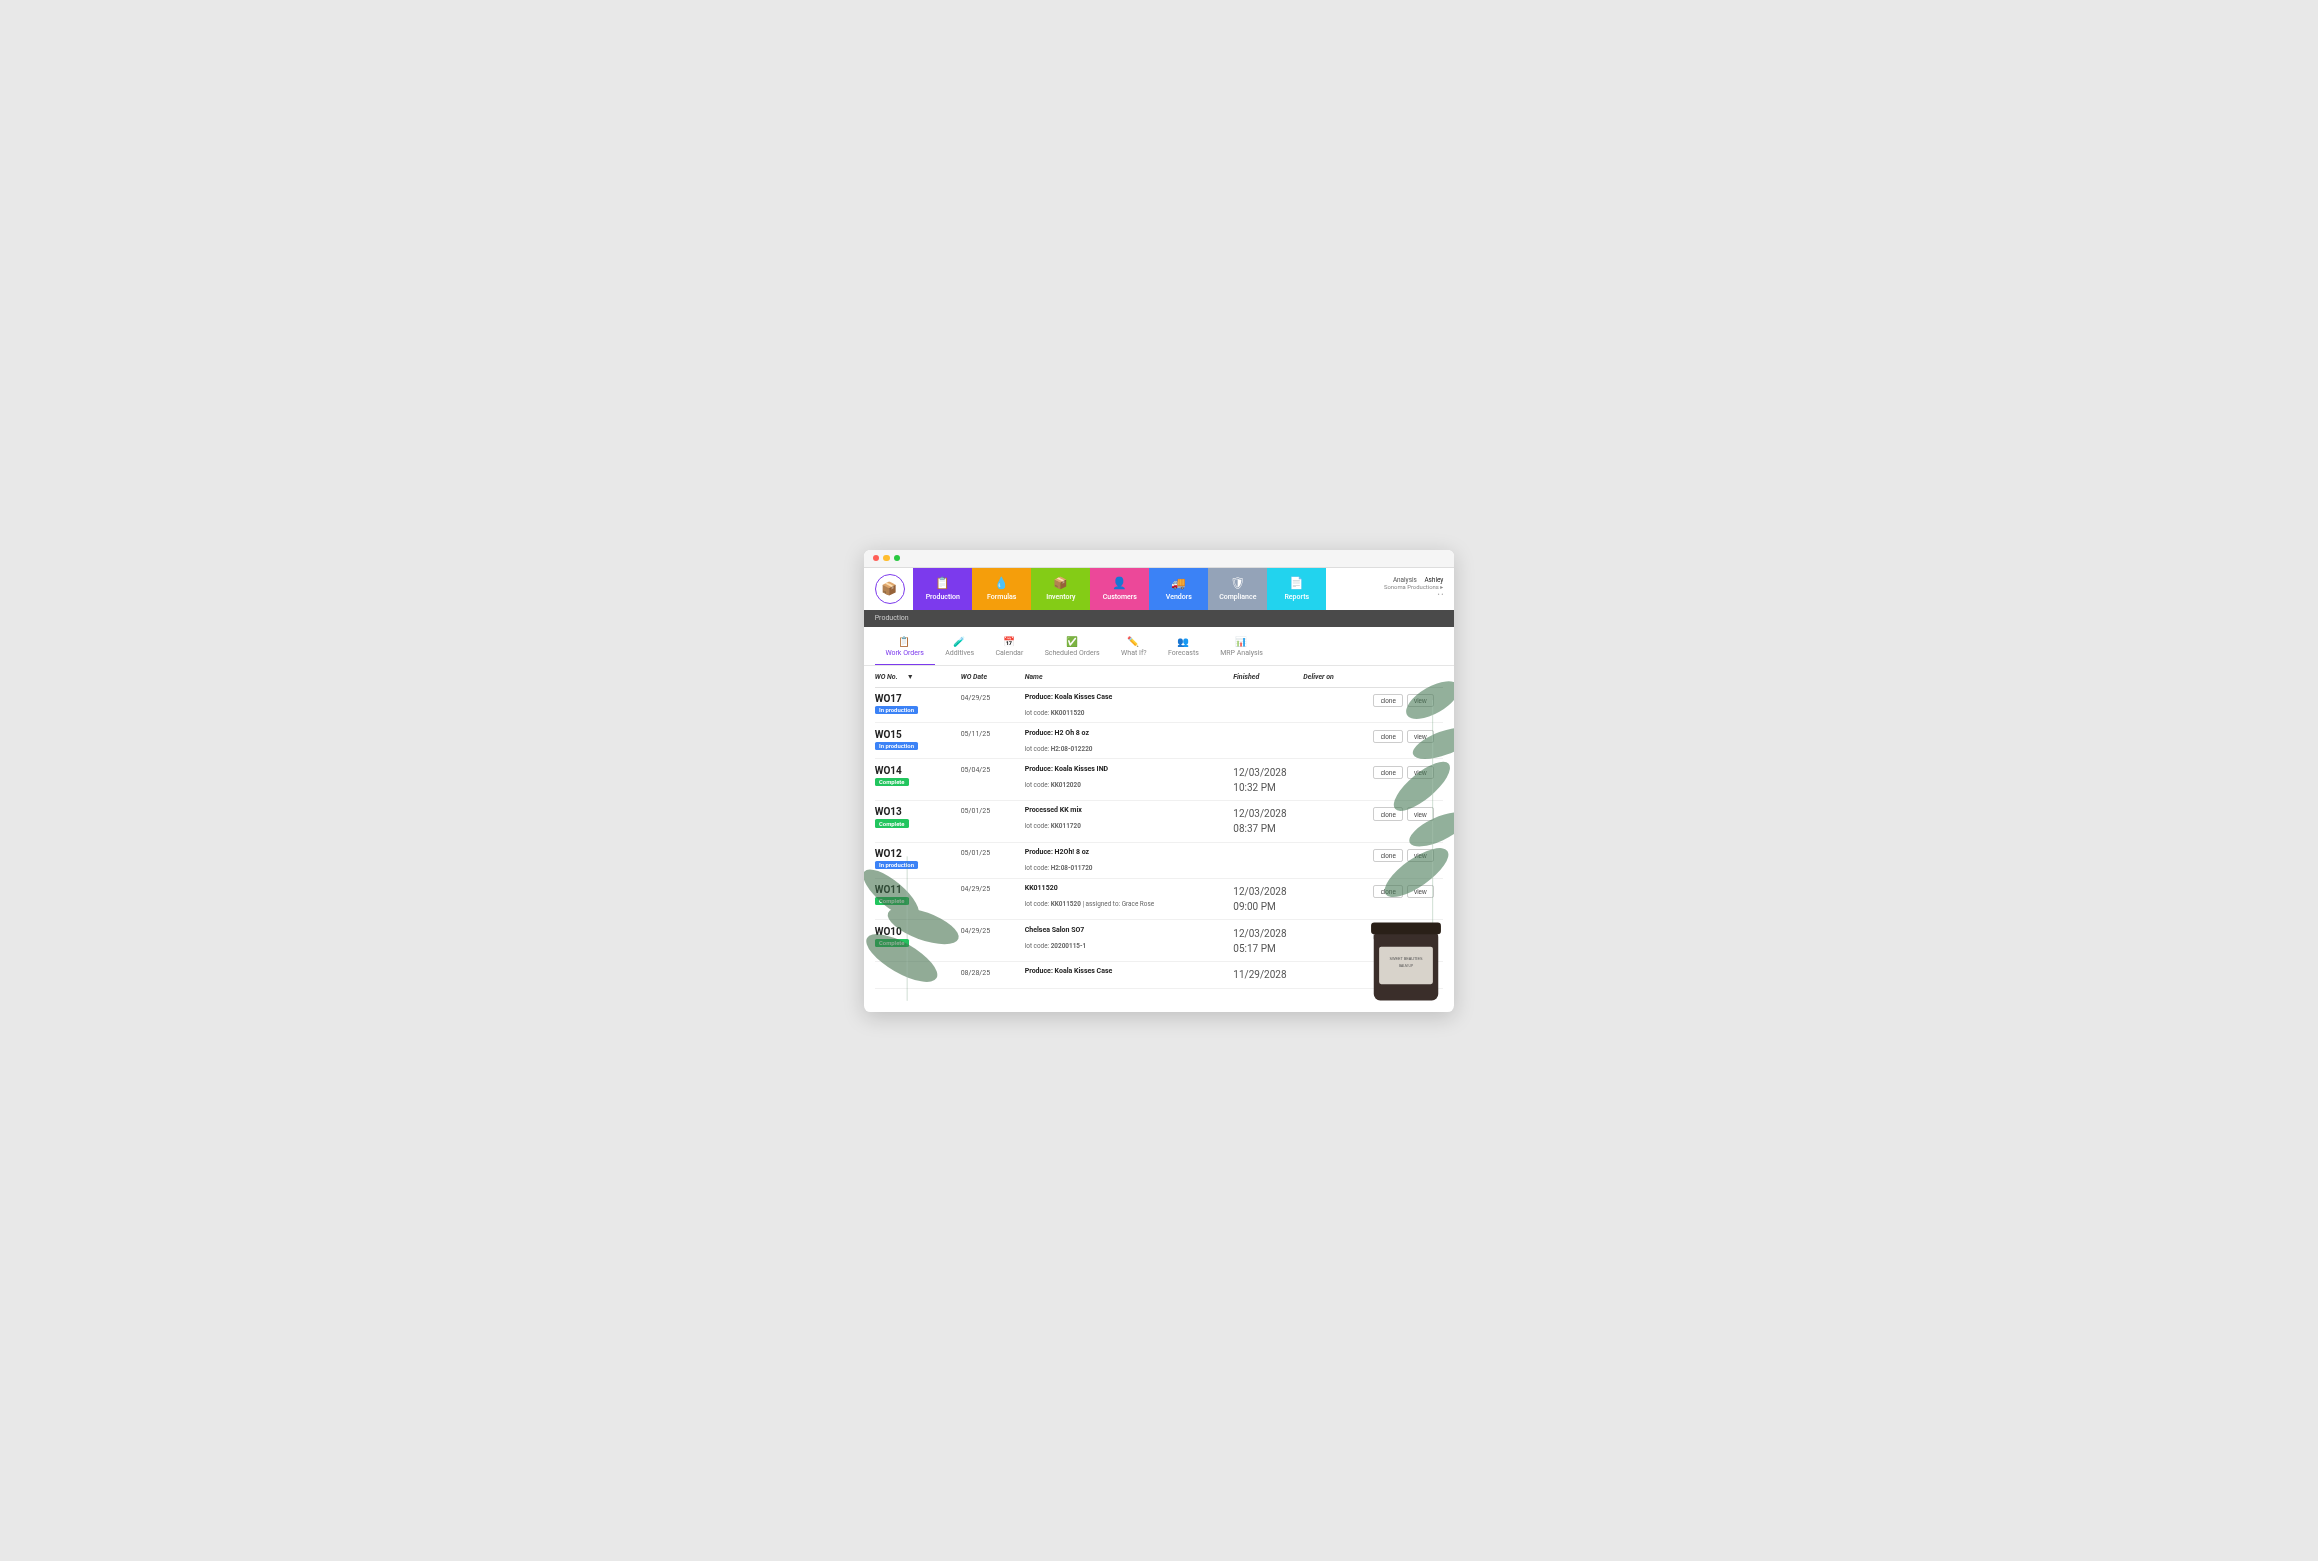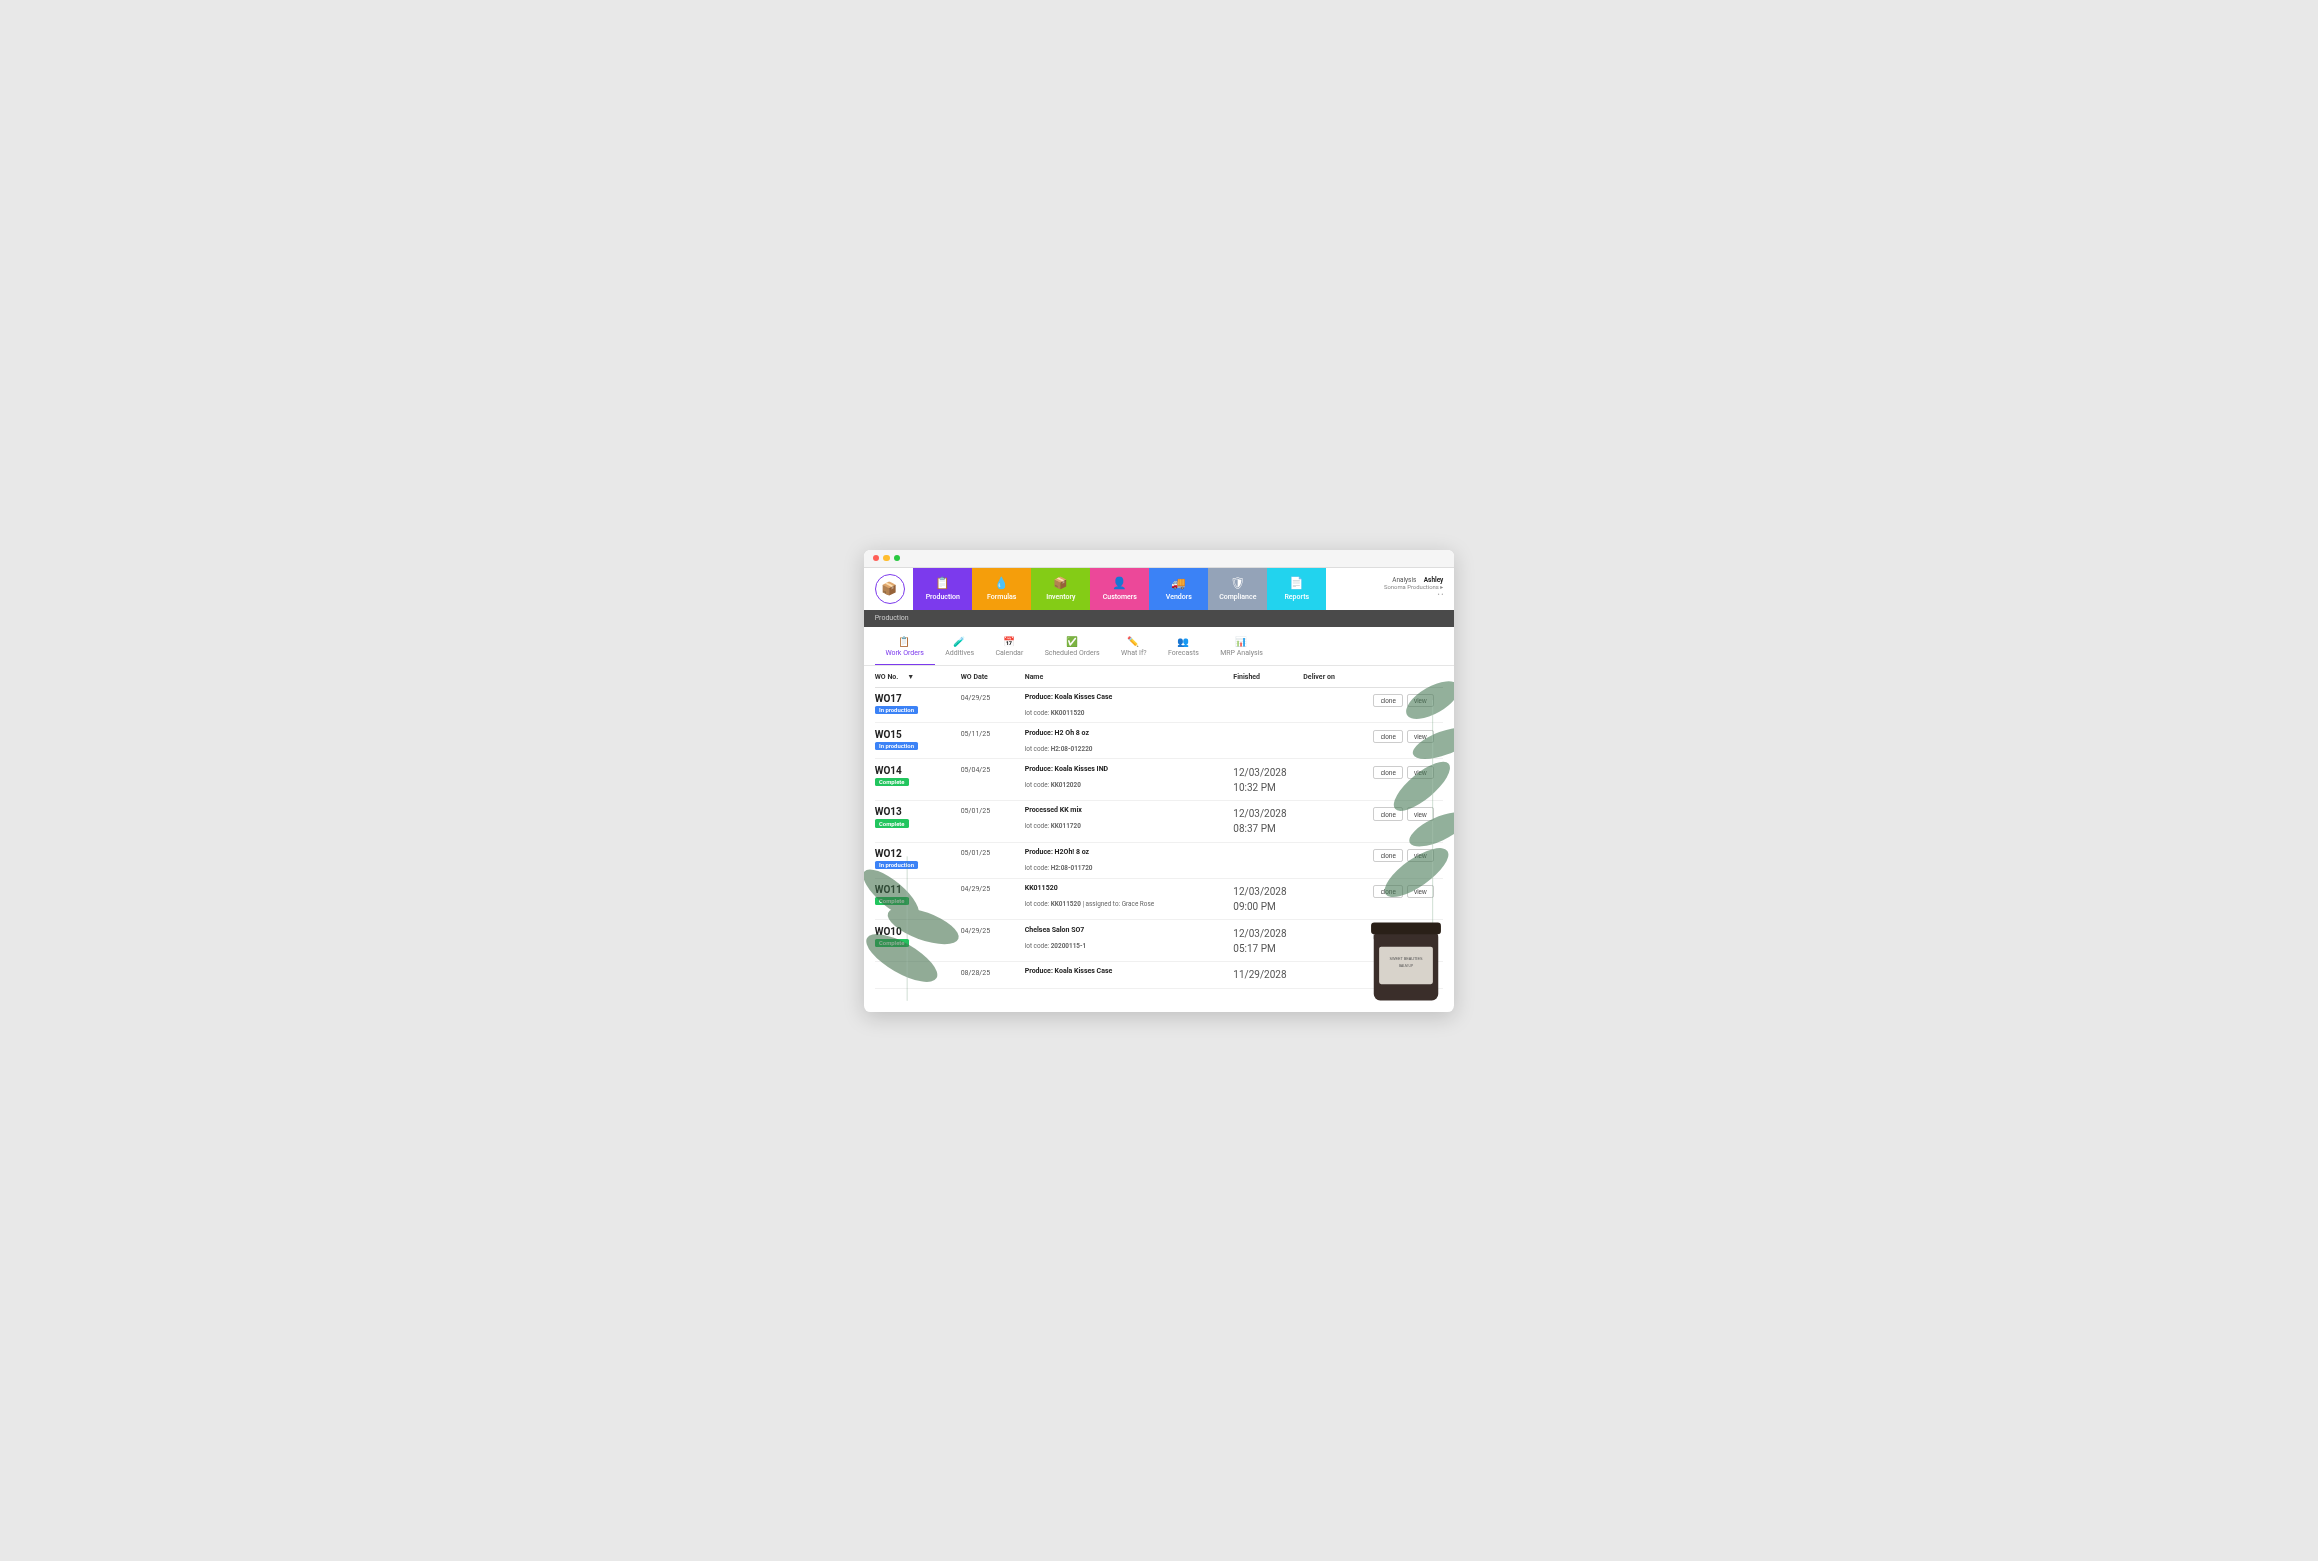--- a/index.html
+++ b/index.html
@@ -81,21 +81,21 @@
     .nav-reports { background: #22d3ee; }
 
     .welcome-area {
       position: absolute;
       right: 10.7px;
       top: 8.6px;
       text-align: right;
       font-size: 6.4px;
       color: #555;
     }
-    .welcome-area strong { font-weight: 700; color: #222; padding-left: 6px; }
+    .welcome-area strong { font-weight: 400; color: #222; padding-left: 6px; }
 
     
     .section-header {
       background: #4a4a4a;
       color: #ccc;
       padding: 4.3px 10.7px;
       font-size: 7px;
     }
 
     
@@ -130,21 +130,21 @@
     }
     .table-header-row {
       display: grid;
       grid-template-columns: 86px 64px 1fr 70px 70px 70px;
       padding: 7.5px 0 5.4px;
       border-bottom: 1.1px solid #e0e0e0;
       font-size: 7px;
       font-weight: 700;
       color: #333;
     }
-    .col-header { display: flex; align-items: center; gap: 9px; }
+    .col-header { display: flex; align-items: center; gap: 9px; font-style: italic; }
 
     .table-row {
       display: grid;
       grid-template-columns: 86px 64px 1fr 70px 70px 70px;
       padding: 5.4px 0;
       border-bottom: 0.5px solid #f0f0f0;
       align-items: start;
       font-size: 7px;
     }
 

